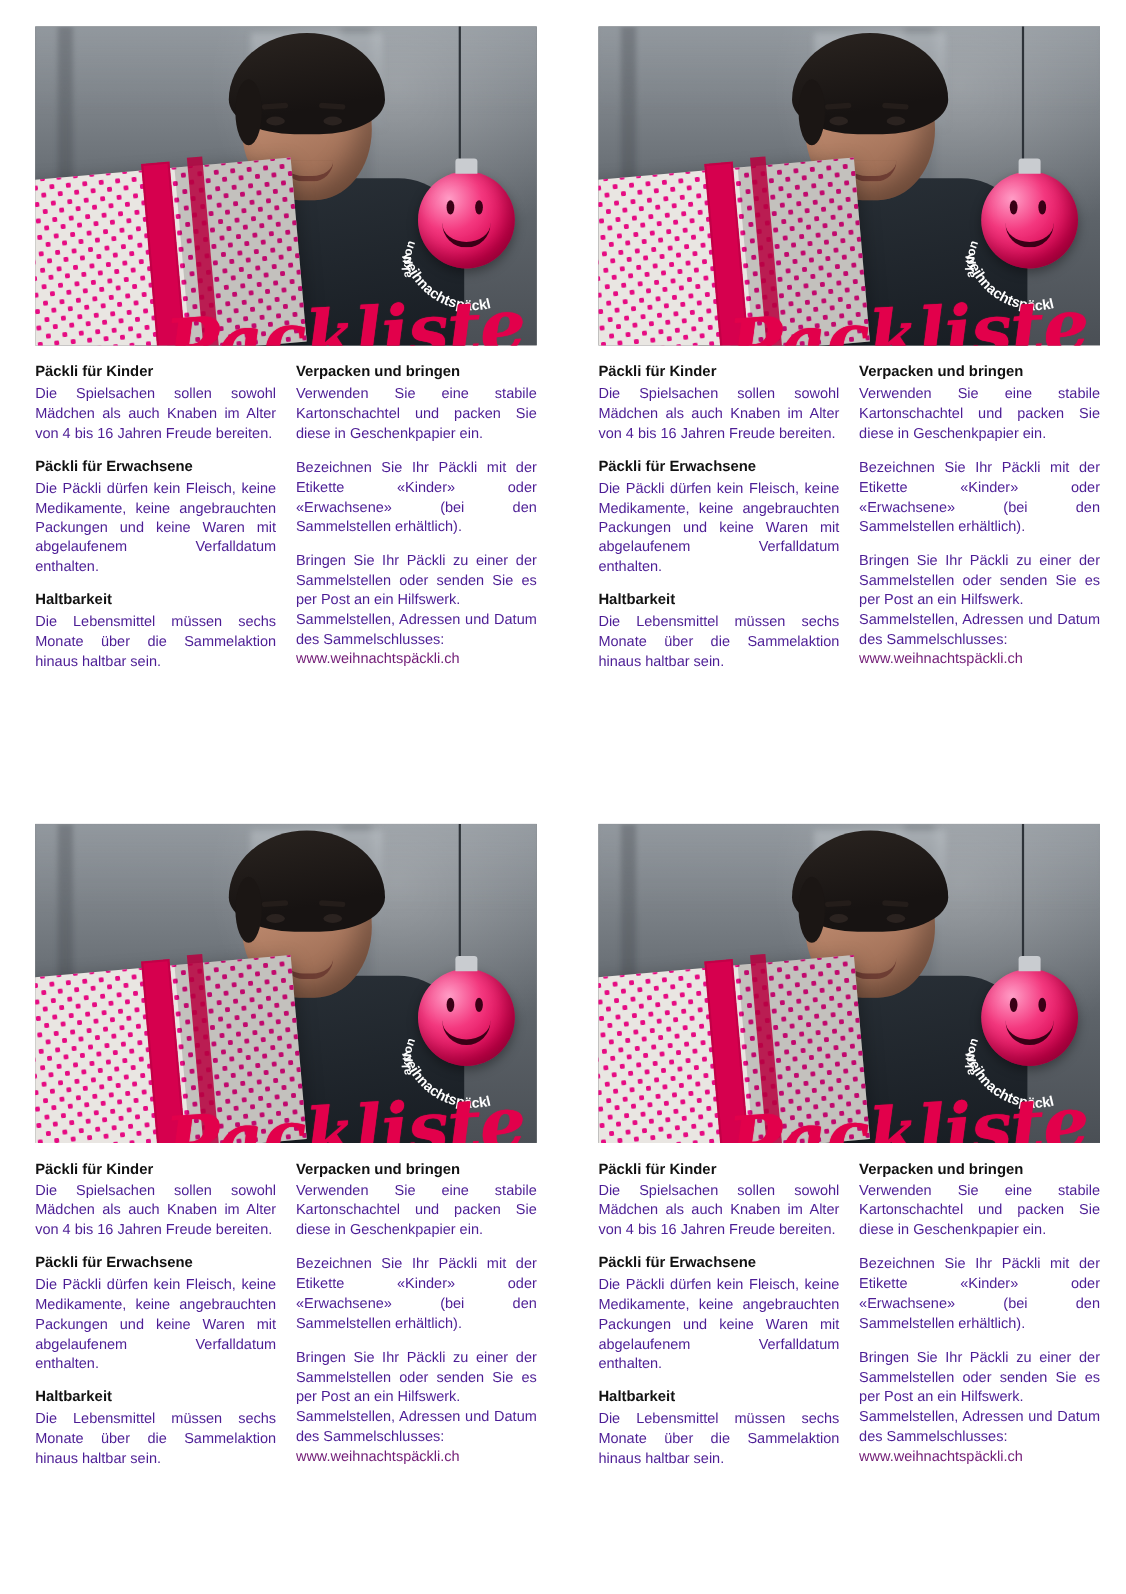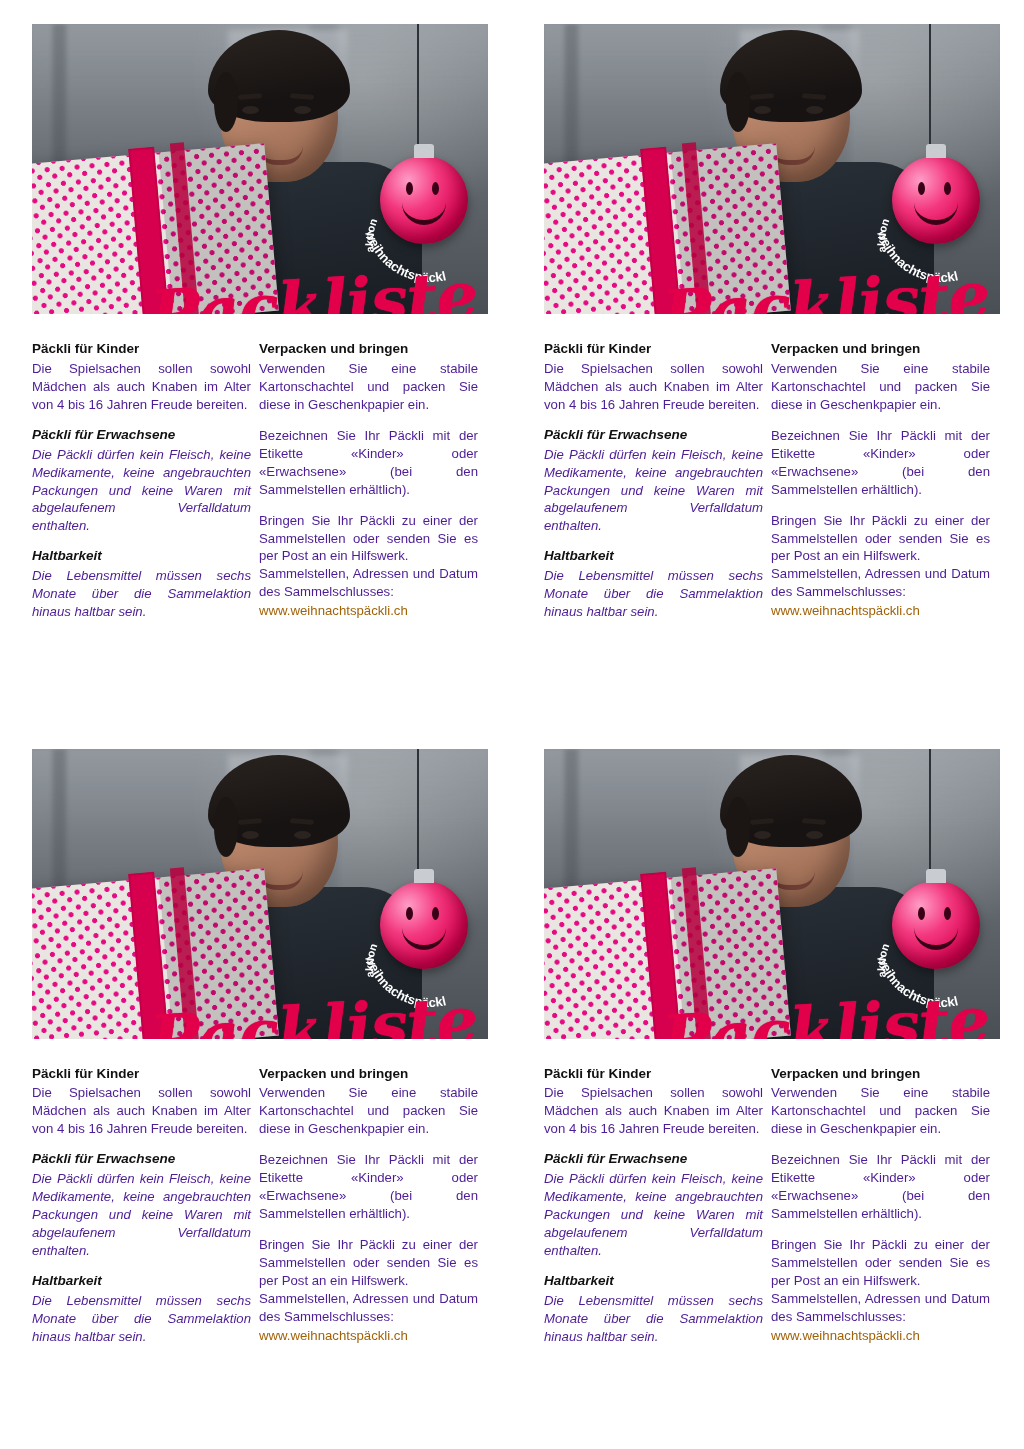--- a/index.html
+++ b/index.html
@@ -227,46 +227,46 @@
     font-weight: bold;
     font-size: 66px;
     letter-spacing: -1px;
     color: #e2004b;
     transform: rotate(-3.5deg);
     text-shadow: 0 0 1px #e2004b;
     white-space: nowrap;
   }
   
   .cols {
-    margin-top: 27px;
+    margin-top: 16px;
     display: flex;
-    gap: 8px;
+    gap: 18px;
     width: 456px;
   }
   .col {
     width: 219px;
   }
   h3 {
     margin: 0 0 2px 0;
     font-size: 13.5px;
     font-weight: bold;
     line-height: 1.25;
     color: #111;
   }
   p {
     margin: 0;
     font-size: 13.2px;
     line-height: 1.36;
     text-align: justify;
     color: #4c1d95;
   }
-  .block + .block { margin-top: 13px; font-style: italic; }
+  .block + .block { margin-top: 13px; }
   .para + .para { margin-top: 13px; }
   a.url {
-    color: #a16207;
+    color: #701a75;
     text-decoration: none;
     font-size: 13.2px;
     line-height: 1.36;
     display: inline-block;
   }
 </style>
 </head>
 <body>
 
 <div class="sheet">

